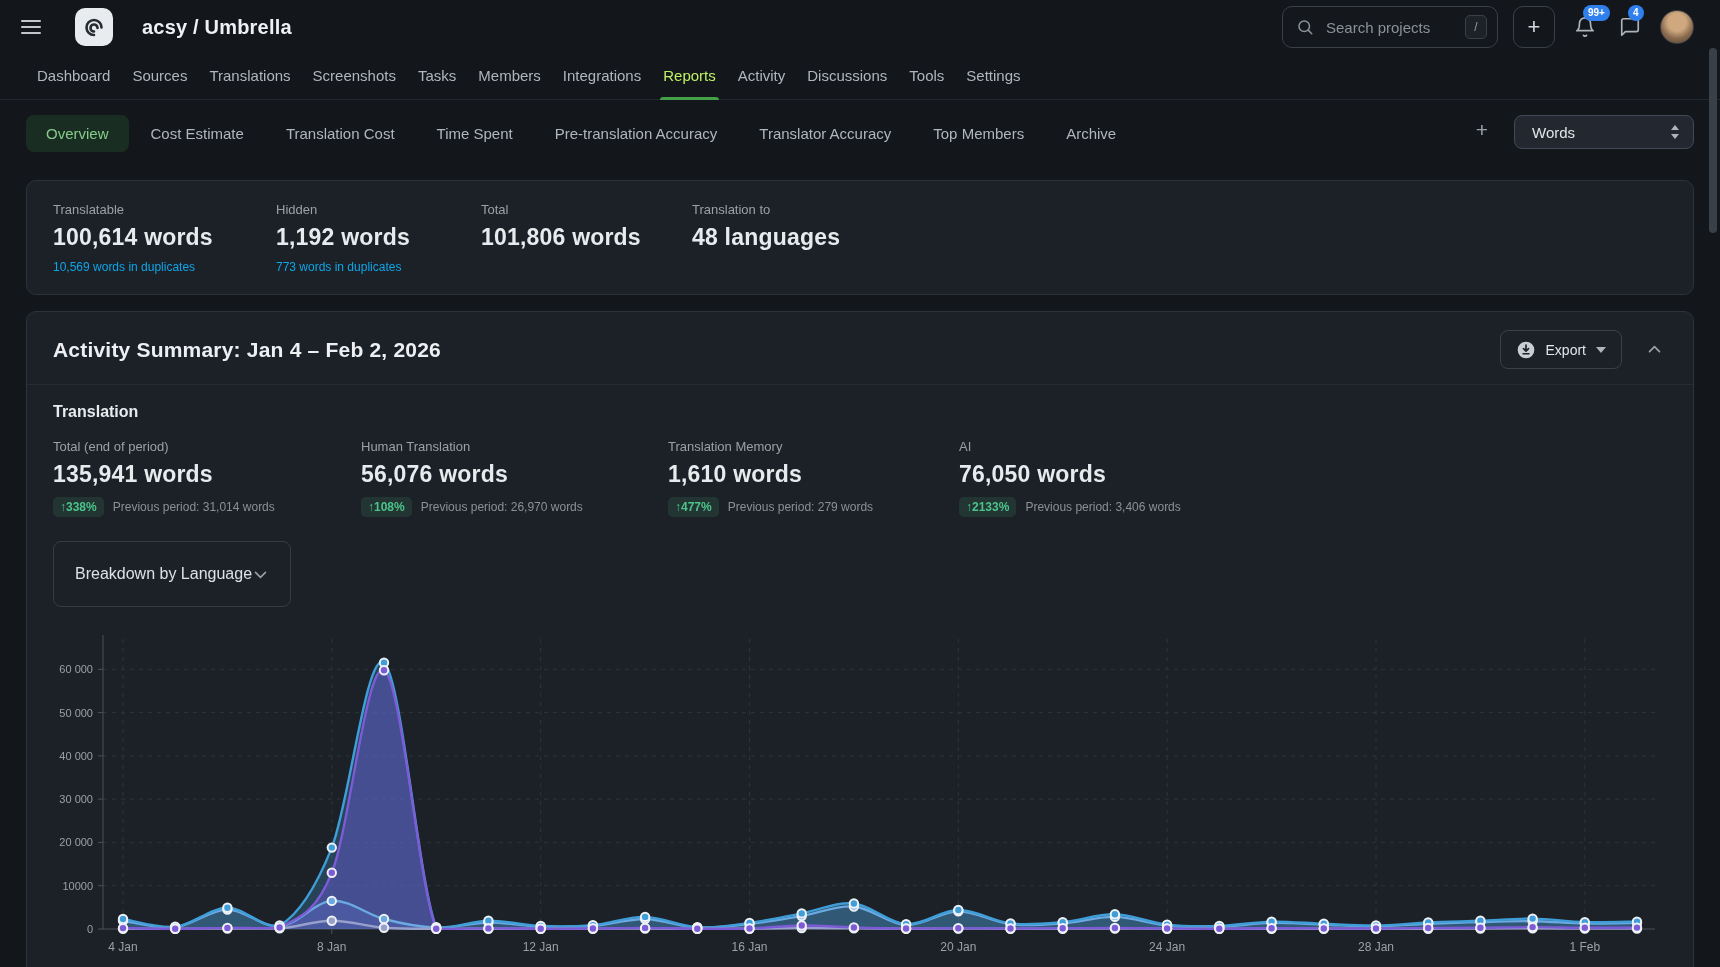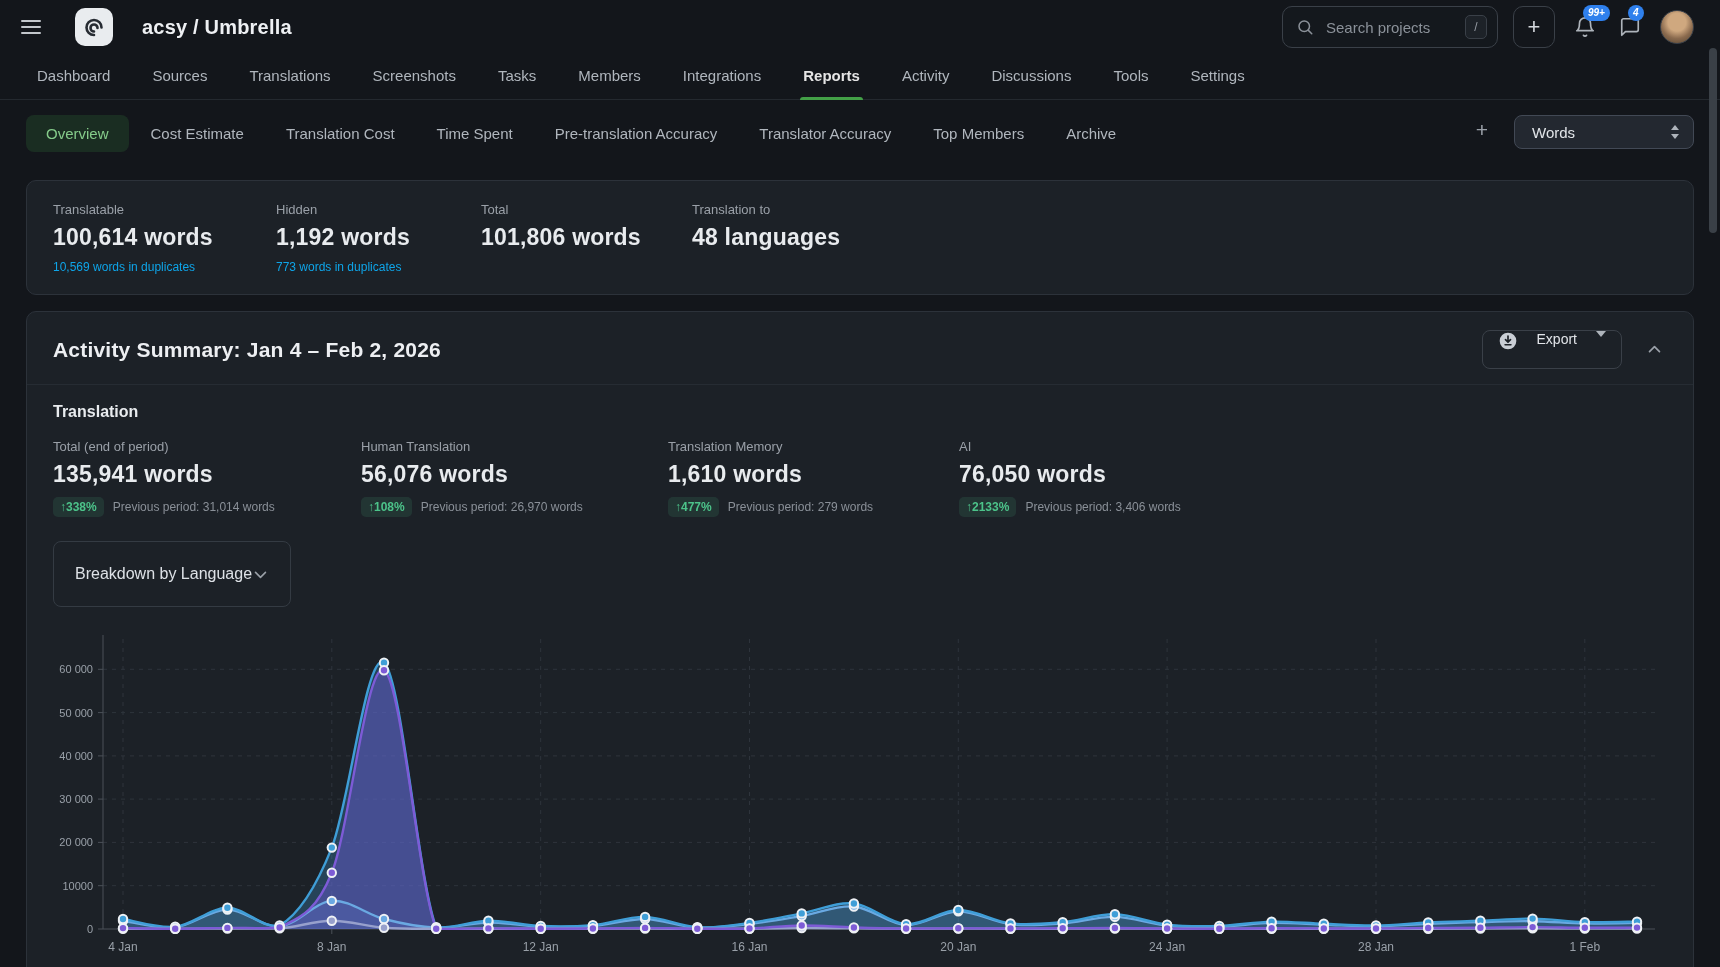--- a/index.html
+++ b/index.html
@@ -16,44 +16,44 @@
   .hamburger span { display:block; height:2px; width:20px; background:#c3c7cc; border-radius:1px; }
   .logo { width:38px; height:38px; border-radius:10px; background:#e9ecef; display:flex; align-items:center; justify-content:center; }
   .app-title { font-size:20px; font-weight:700; color:#eef0f3; margin:0; letter-spacing:.2px; }
   .topbar-right { display:flex; align-items:center; gap:15px; }
   .search { display:flex; align-items:center; gap:10px; width:216px; height:42px; background:#14181d; border:1px solid #3a4048; border-radius:10px; padding:0 10px 0 13px; }
   .search input { flex:1; min-width:0; background:transparent; border:none; outline:none; color:#cfd4da; font-size:15px; font-family:inherit; }
   .search input::placeholder { color:#8b9199; }
   .kbd { width:22px; height:24px; border:1px solid #3a4048; background:#1d2228; border-radius:5px; color:#959ba3; font-size:12px; display:flex; align-items:center; justify-content:center; flex:none; }
   .add-btn { width:42px; height:42px; border:1px solid #3a4048; background:transparent; border-radius:10px; color:#d4d8dd; font-size:22px; line-height:1; cursor:pointer; }
   .iconbtn { position:relative; width:30px; height:30px; display:flex; align-items:center; justify-content:center; background:none; border:none; cursor:pointer; padding:0; }
-  .badge { position:absolute; top:-7px; left:13px; background:#2f80ed; color:#fff; font-size:10px; font-weight:700; line-height:1; border-radius:9px; padding:3px 5px; min-width:8px; text-align:center;font-style:italic; }
+  .badge { position:absolute; top:-7px; left:13px; background:#2f80ed; color:#fff; font-size:10px; font-weight:700; line-height:1; border-radius:9px; padding:3px 5px; min-width:8px; text-align:center; }
   .avatar { width:34px; height:34px; border-radius:50%; border:1px solid #3a4048; background:radial-gradient(circle at 50% 35%, #cfa87f 0 34%, #8a6a4e 62%, #50412f 100%); cursor:pointer; }
   
-  .mainnav { display:flex; gap:40px; padding:0 16px 0 36px; border-bottom:1px solid #24292f; }
+  .mainnav { display:flex; gap:20px; padding:0 16px 0 36px; border-bottom:1px solid #24292f; }
   .mainnav a { position:relative; padding:13px 1px 15px; font-size:15px; color:#b0b6bd; text-decoration:none; cursor:pointer; white-space:nowrap; }
-  .mainnav a.active { color:#e5e5e5; font-weight:700; }
+  .mainnav a.active { color:#bef264; font-weight:400; }
   .mainnav a.active::after { content:""; position:absolute; left:-2px; right:-2px; bottom:-1px; height:3px; background:#43a047; border-radius:3px 3px 0 0; }
   
   .subnav { display:flex; align-items:flex-start; padding:15px 26px 14px; gap:2px; }
   .subtab { padding:10px 20px; font-size:15px; color:#b0b6bd; border-radius:8px; background:none; border:none; cursor:pointer; font-family:inherit; white-space:nowrap; }
   .subtab.active { background:rgba(67,160,71,.17); color:#85cb8a; }
   .subnav-spacer { flex:1; }
   .subnav-add { font-size:21px; color:#9aa0a8; background:none; border:none; padding:4px 12px; cursor:pointer; line-height:1; }
   .unit-select { display:flex; align-items:center; justify-content:space-between; width:180px; height:34px; margin-left:12px; background:#232830; border:1px solid #424955; border-radius:8px; padding:0 13px 0 17px; font-size:15px; color:#e2e5e9; cursor:pointer; }
   
   main { padding:14px 26px 0; display:flex; flex-direction:column; gap:16px; }
   .card { background:#1c2127; border:1px solid #2c323a; border-radius:10px; }
   .summary-card { padding:21px 26px 20px; display:grid; grid-template-columns:223px 205px 211px 1fr; }
   .stat-label { font-size:13px; color:#9aa0a8; }
   .stat-value { font-size:23px; font-weight:600; color:#e8ebee; margin-top:7px; letter-spacing:.2px; }
   .stat-note { font-size:12px; color:#0ea5e9; margin-top:9px; min-height:14px; }
   .activity-header { display:flex; align-items:center; padding:18px 24px 15px 26px; }
   .activity-title { font-size:21px; font-weight:700; color:#edeff2; margin:0; flex:1; letter-spacing:.2px; }
-  .export-btn { display:flex; align-items:flex-start; gap:19px; height:39px; padding:0 15px; border:1px solid #3a4048; border-radius:8px; background:transparent; color:#e2e5e9; font-size:14px; cursor:pointer; font-family:inherit; }
+  .export-btn { display:flex; align-items:center; gap:10px; height:39px; padding:0 15px; border:1px solid #3a4048; border-radius:8px; background:transparent; color:#e2e5e9; font-size:14px; cursor:pointer; font-family:inherit; }
   .collapse-btn { margin-left:18px; background:none; border:none; cursor:pointer; padding:6px; display:flex; }
   .activity-divider { height:1px; background:#262c33; }
   .translation-section { padding:18px 26px 0; }
   .section-title { font-size:16px; font-weight:700; color:#e8ebee; margin:0 0 18px; }
   .activity-stats { display:grid; grid-template-columns:308px 307px 291px 289px 1fr; }
   .delta-row { display:flex; align-items:center; gap:9px; margin-top:9px; }
   .delta-pill { background:rgba(76,195,138,.13); color:#4cc38a; font-size:12px; font-weight:600; padding:3px 7px; border-radius:5px; white-space:nowrap; }
   .prev-text { font-size:12px; color:#8a9098; white-space:nowrap; }
   .breakdown-panel { margin:24px 26px 0; border:1px solid #343b43; border-radius:8px; display:flex; align-items:center; justify-content:space-between; padding:23px 21px; cursor:pointer; background:transparent; width:auto; font-family:inherit; }
   .breakdown-label { font-size:16px; color:#dde1e6; }

